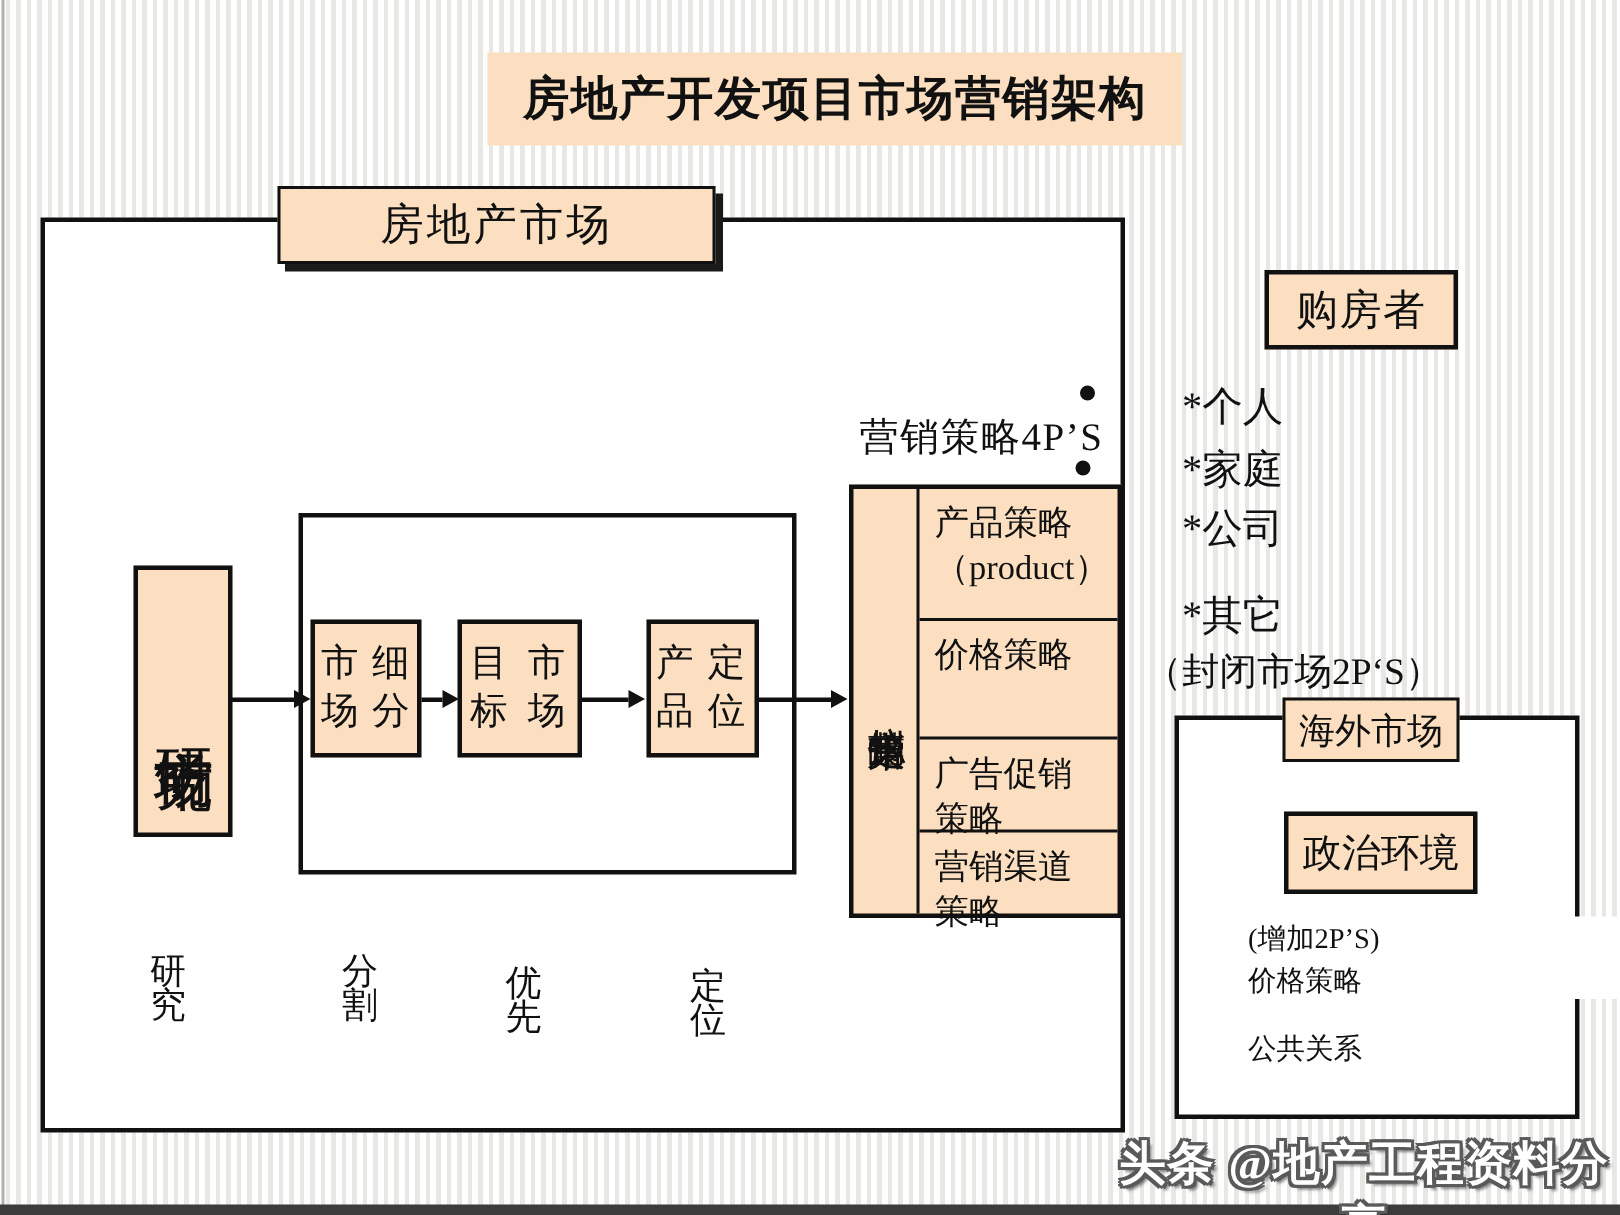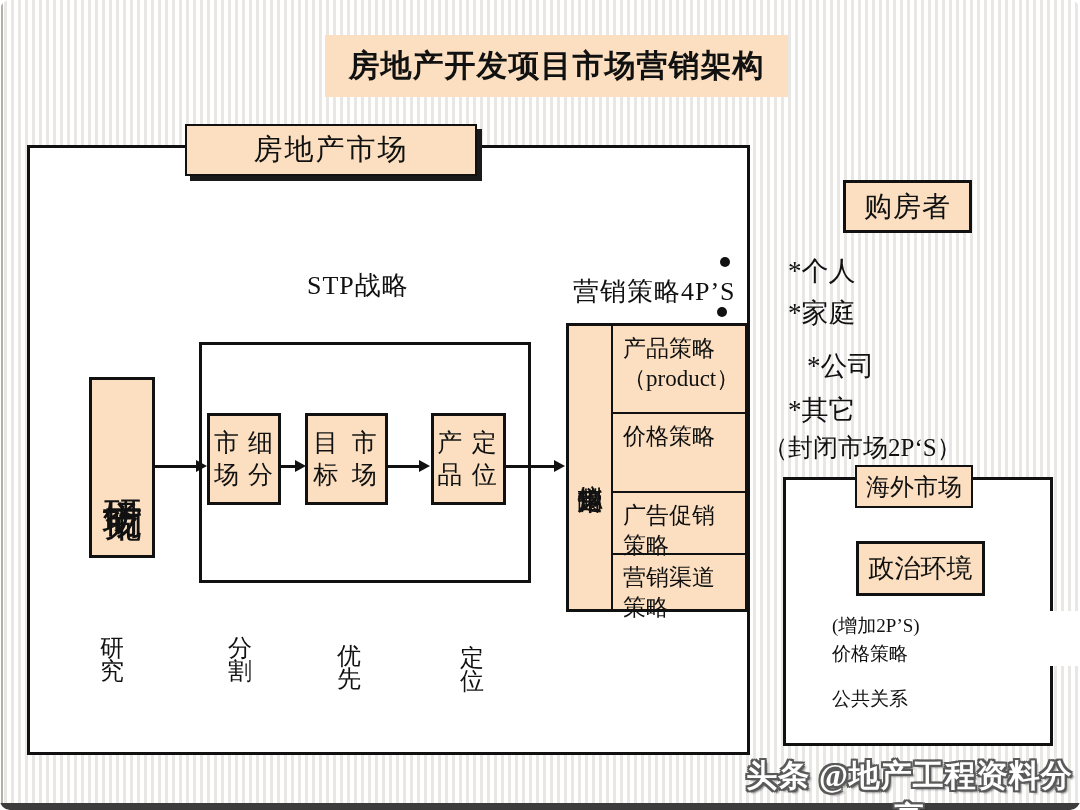--- a/index.html
+++ b/index.html
@@ -1,21 +1,20 @@
 <!DOCTYPE html>
 <html><head>
 <meta charset="utf-8">
 <style>
   * { margin:0; padding:0; box-sizing:border-box; }
   html,body { width:1080px; height:810px; }
   body { font-family:"Liberation Serif","DejaVu Serif",serif; color:#111; }
   .slide {
     position:relative; width:1080px; height:810px; overflow:hidden;
     background:repeating-linear-gradient(90deg,#ffffff 0px,#ffffff 4px,#e9e7e4 4px,#e9e7e4 7px);
-    border-radius:10px;
   }
   .left-edge { position:absolute; left:1px; top:0; width:2px; height:810px; background:#b3b0ab; }
   .bottom-bar { position:absolute; left:0; top:803px; width:1080px; height:7px; background:#3c3c3c; }
 
   .peach { background:#fbdfc0; }
 
   .title-box {
     position:absolute; left:325px; top:35px; width:463px; height:62px;
     display:flex; align-items:center; justify-content:center;
     font-size:31px; font-weight:bold; letter-spacing:1px;
@@ -89,21 +88,21 @@
   .term.t4 { left:460px; top:647px; }
 
   .buyers-box {
     position:absolute; left:843px; top:180px; width:129px; height:53px;
     border:3px solid #111; display:flex; align-items:center; justify-content:center;
     font-size:28px; letter-spacing:1px;
   }
   .buyer-type { position:absolute; left:788px; font-size:27px; }
   .buyer-type.b1 { top:253px; }
   .buyer-type.b2 { top:295px; }
-  .buyer-type.b3 { top:348px;padding-left:19px; }
+  .buyer-type.b3 { top:334px; }
   .buyer-type.b4 { top:392px; }
   .closed-note { position:absolute; left:763px; top:431px; font-size:25px; }
 
   .overseas-box { position:absolute; left:783px; top:477px; width:270px; height:269px; border:3px solid #111; background:#ffffff; }
   .notch { position:absolute; left:1044px; top:611px; width:36px; height:55px; background:#ffffff; z-index:3; }
   .overseas-label {
     position:absolute; left:855px; top:465px; width:118px; height:43px;
     border:2px solid #111; display:flex; align-items:center; justify-content:center;
     font-size:24px; z-index:2;
   }
@@ -131,21 +130,20 @@
 <body>
 
 <div class="slide">
   <div class="left-edge"></div>
 
   <div class="title-box peach">房地产开发项目市场营销架构</div>
 
   <div class="main-box"></div>
   <div class="market-label peach">房地产市场</div>
 
-  <div class="stp-label">STP战略</div>
   <div class="fourps-label">营销策略4P’S</div>
   <div class="dot d1"></div>
   <div class="dot d2"></div>
 
   <div class="research-box peach">市场研究</div>
 
   <div class="stp-container"></div>
 
   <div class="step-box s1 peach">
     <span>市场</span>

